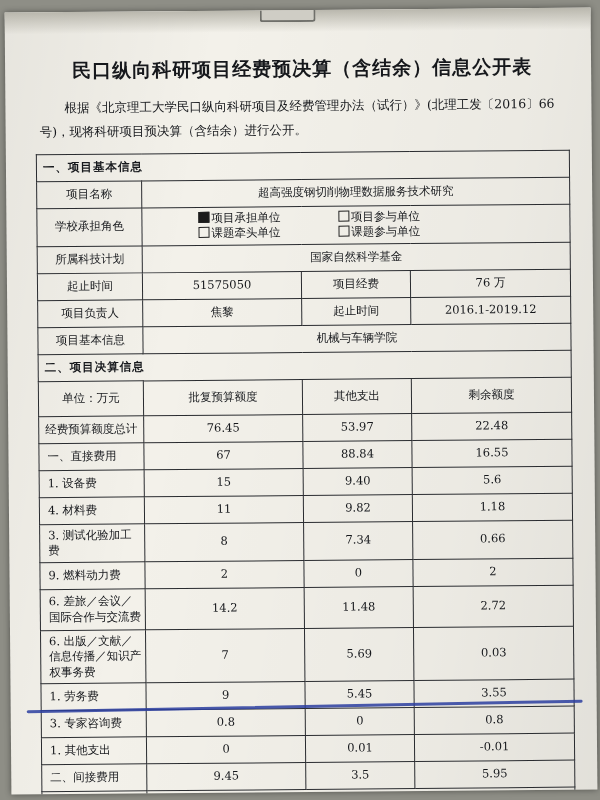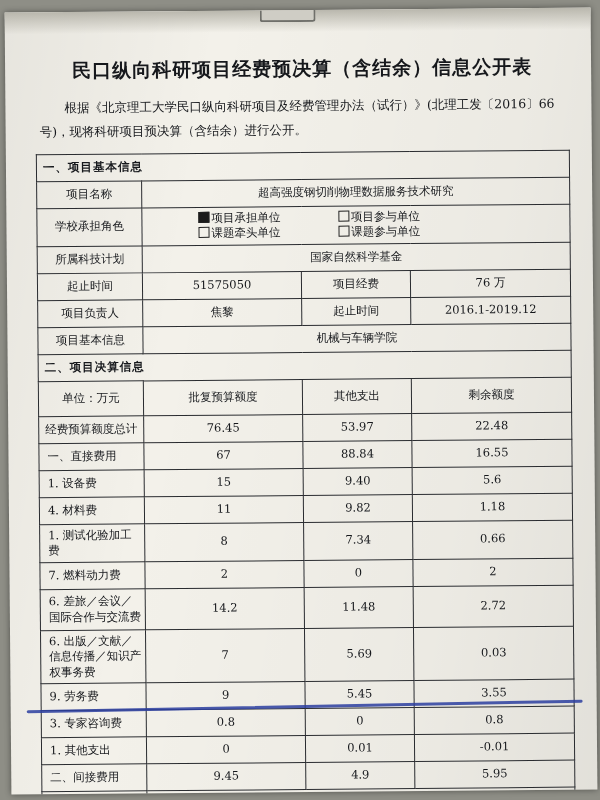--- a/index.html
+++ b/index.html
@@ -178,65 +178,65 @@
           <td class="money">9.40</td>
           <td class="money">5.6</td>
         </tr>
         <tr>
           <td class="left">4. 材料费</td>
           <td class="money">11</td>
           <td class="money">9.82</td>
           <td class="money">1.18</td>
         </tr>
         <tr>
-          <td class="left">1. 测试化验加工费</td>
+          <td class="left">3. 测试化验加工费</td>
           <td class="money">8</td>
           <td class="money">7.34</td>
           <td class="money">0.66</td>
         </tr>
         <tr>
-          <td class="left">7. 燃料动力费</td>
+          <td class="left">9. 燃料动力费</td>
           <td class="money">2</td>
           <td class="money">0</td>
           <td class="money">2</td>
         </tr>
         <tr>
           <td class="left" style="height:34px">6. 差旅／会议／国际合作与交流费</td>
           <td class="money">14.2</td>
           <td class="money">11.48</td>
           <td class="money">2.72</td>
         </tr>
         <tr>
           <td class="left" style="height:42px">6. 出版／文献／信息传播／知识产权事务费</td>
           <td class="money">7</td>
           <td class="money">5.69</td>
           <td class="money">0.03</td>
         </tr>
         <tr>
-          <td class="left">9. 劳务费</td>
+          <td class="left">1. 劳务费</td>
           <td class="money">9</td>
           <td class="money">5.45</td>
           <td class="money">3.55</td>
         </tr>
         <tr>
           <td class="left">3. 专家咨询费</td>
           <td class="money">0.8</td>
           <td class="money">0</td>
           <td class="money">0.8</td>
         </tr>
         <tr>
           <td class="left">1. 其他支出</td>
           <td class="money">0</td>
           <td class="money">0.01</td>
           <td class="money">-0.01</td>
         </tr>
         <tr>
           <td class="left">二、间接费用</td>
           <td class="money">9.45</td>
-          <td class="money">4.9</td>
+          <td class="money">3.5</td>
           <td class="money">5.95</td>
         </tr>
 
         <tr>
           <td class="stmt-label">项目组长声明</td>
           <td colspan="3" class="stmt-body">
             <div class="stmt-line1">作为项目负责人，我代表项目组声明：公开信息真实准确，不涉密。</div>
 
           </td>
         </tr>

